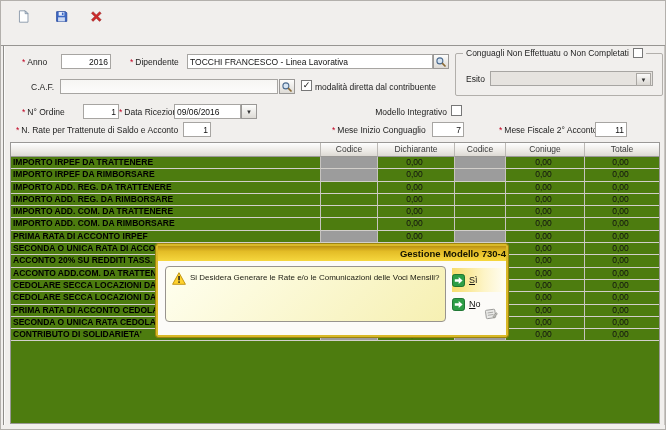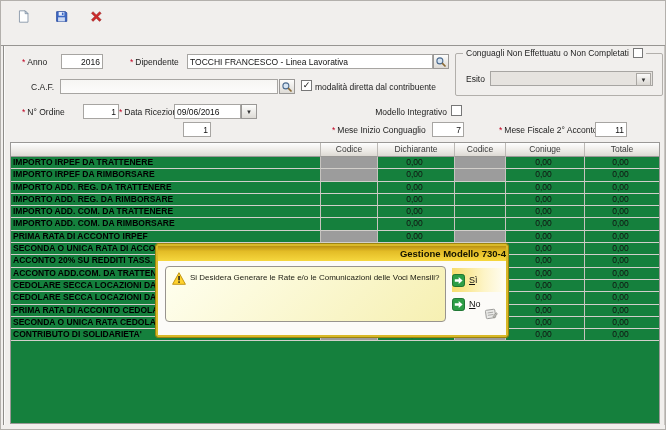--- a/index.html
+++ b/index.html
@@ -19,21 +19,21 @@
   .field{position:absolute;box-sizing:border-box;border:1px solid #a7a5a2;background:#fff;font-family:"Liberation Sans",sans-serif;font-size:8.5px;color:#111;padding:0 2px;height:15px;}
   .num{text-align:right;}
   .btn16{position:absolute;width:16px;height:15px;box-sizing:border-box;border:1px solid #9a9896;background:linear-gradient(180deg,#fdfdfc,#dedbd6);display:flex;align-items:center;justify-content:center;cursor:pointer;}
   .ddarrow{font-size:6px;color:#333;line-height:1;}
   .cb{position:absolute;width:11px;height:11px;box-sizing:border-box;border:1px solid #777;background:#fff;font-size:9px;line-height:9px;text-align:center;color:#111;cursor:pointer;}
   .group{position:absolute;border:1px solid #b2afab;border-radius:2px;}
   .legend{position:absolute;top:-6px;left:7px;background:#f1efed;padding:0 3px;font-size:8.5px;color:#1c1c1c;white-space:nowrap;display:flex;align-items:center;gap:4px;}
   .combo{position:absolute;box-sizing:border-box;border:1px solid #a7a5a2;background:#e6e3df;height:15px;}
   .combo .cbtn{position:absolute;right:1px;top:1px;width:13px;height:11px;background:linear-gradient(180deg,#fbfaf9,#d9d6d1);border:1px solid #aaa7a3;display:flex;align-items:center;justify-content:center;}
   
-  .grid{position:absolute;left:6px;top:96px;width:650px;height:282px;background:#15803d;border:1px solid #9a9896;box-sizing:border-box;}
+  .grid{position:absolute;left:6px;top:96px;width:650px;height:282px;background:#4d7c0f;border:1px solid #9a9896;box-sizing:border-box;}
   .ghead{position:absolute;left:0;top:0;width:648px;height:14px;display:flex;}
   .gh{box-sizing:border-box;height:14px;background:linear-gradient(180deg,#fefefe,#e9e6e1 70%,#dcd9d3);border-right:1px solid #bcb9b5;border-bottom:1px solid #9a9896;font-size:8.5px;color:#3a3a3a;text-align:center;line-height:13px;overflow:hidden;}
   .gbody{position:absolute;left:0;top:14px;width:648px;}
   .trow{display:flex;height:12.3px;box-sizing:border-box;}
   .c{box-sizing:border-box;border-right:1px solid #c6c3bf;border-bottom:1px solid #d2cfcb;overflow:hidden;white-space:nowrap;font-size:8.5px;line-height:11.5px;}
   .c.lbl{font-weight:bold;color:#000;padding-left:2px;}
   .c.num{text-align:center;padding-right:3px;color:#111;}
   .c.shade{background:#9c9c9c;}
   .w-lbl{width:310px;}.w-c1{width:57px;}.w-d{width:77px;}.w-c2{width:51px;}.w-co{width:79px;}.w-t{width:74px;border-right:none;}
   
@@ -74,21 +74,21 @@
           <path d="M3 4 L7 8 3 12 5 14 9 10 13 14 15 12 11 8 15 4 13 2 9 6 5 2 z" fill="#cc2a2a" stroke="#8e1c1c" stroke-width="0.6"></path>
         </svg>
     </div>
   </div>
 
   <div class="tabline"></div>
 
   <div class="panel">
 
     <div class="lab" style="left:18px;top:11px;"><span class="req">*</span><span>Anno</span></div>
-    <input class="field num" style="left: 57px; top: 8px; width: 42px;" value="2016">
+    <input class="field num" style="left: 57px; top: 8px; width: 50px;" value="2016">
     <div class="lab" style="left:126px;top:11px;"><span class="req">*</span><span>Dipendente</span></div>
     <input class="field" style="left: 183px; top: 8px; width: 246px;" value="TOCCHI FRANCESCO - Linea Lavorativa">
     <div class="btn16" style="left:429px;top:8px;">
       <svg viewBox="0 0 16 16" width="12" height="12">
           <circle cx="6.5" cy="6.5" r="4" fill="#d6e4f2" stroke="#4a6a8e" stroke-width="1.4"></circle>
           <line x1="9.6" y1="9.6" x2="14" y2="14" stroke="#8a6a34" stroke-width="2.2"></line>
         </svg>
     </div>
 
     <div class="lab" style="left:27px;top:36px;"><span>C.A.F.</span></div>
@@ -119,20 +119,21 @@
     <div class="lab" style="left:18px;top:61px;"><span class="req">*</span><span>N° Ordine</span></div>
     <input class="field num" style="left: 79px; top: 58px; width: 36px;" value="1">
     <div class="lab" style="left:115px;top:61px;"><span class="req">*</span><span>Data Ricezione</span></div>
     <input class="field" style="left: 170px; top: 58px; width: 67px;" value="09/06/2016">
     <div class="btn16" style="left:237px;top:58px;">
         <span class="ddarrow">▼</span>
       </div>
     <div class="lab" style="left:355px;top:61px;width:88px;text-align:right;"><span>Modello Integrativo</span></div>
     <div class="cb" style="left:447px;top:59px;"></div>
 
+    <div class="lab" style="left:12px;top:79px;"><span class="req">*</span><span>N. Rate per Trattenute di Saldo e Acconto</span></div>
     <input class="field num" style="left: 179px; top: 76px; width: 28px;" value="1">
     <div class="lab" style="left:328px;top:79px;"><span class="req">*</span><span>Mese Inizio Conguaglio</span></div>
     <input class="field num" style="left: 428px; top: 76px; width: 32px;" value="7">
     <div class="lab" style="left:495px;top:79px;"><span class="req">*</span><span>Mese Fiscale 2° Acconto</span></div>
     <input class="field num" style="left: 591px; top: 76px; width: 32px;" value="11">
 
     <div class="grid">
       <div class="ghead">
         <div class="gh w-lbl"></div>
         <div class="gh w-c1">Codice</div>

